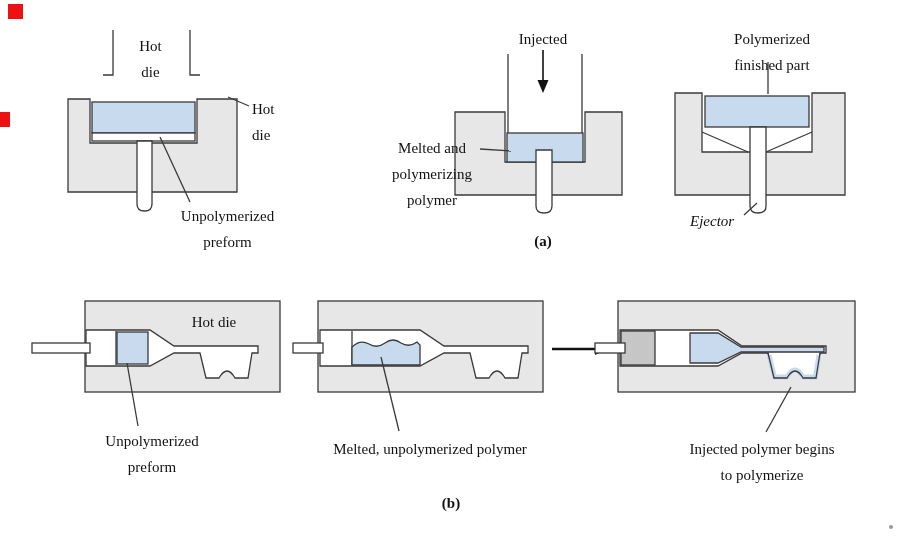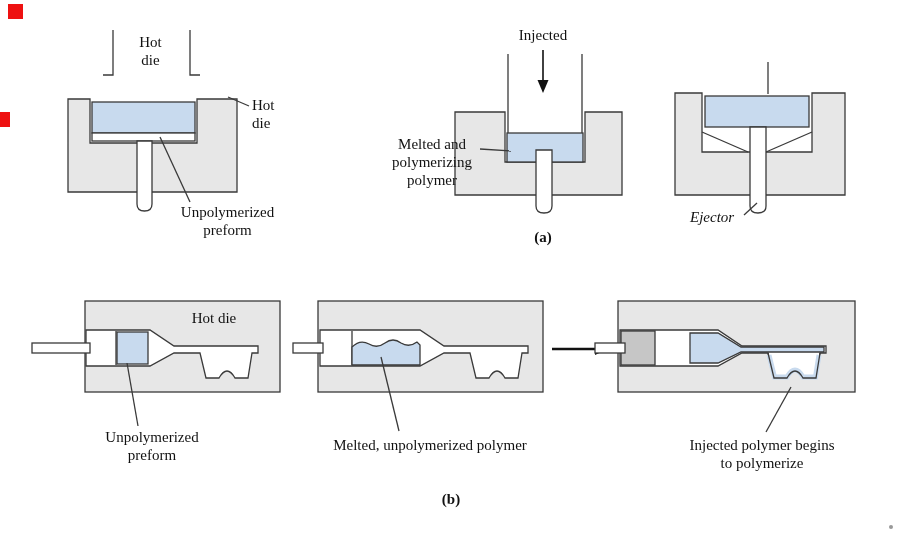--- a/index.html
+++ b/index.html
@@ -2,21 +2,21 @@
 <html><head>
 <meta charset="utf-8">
 <style>
   html,body { margin:0; padding:0; background:#fff; }
   #canvas {
     position:relative; width:900px; height:545px; background:#ffffff;
     font-family:"Liberation Serif", serif; overflow:hidden;
   }
   svg { position:absolute; left:0; top:0; }
   .lbl {
-    position:absolute; font-size:15px; line-height:18px; color:#111;
+    position:absolute; font-size:15px; line-height:26px; color:#111;
     text-align:center; white-space:pre-line;
   }
   .lbl.left { text-align:left; }
   .lbl.bold { font-weight:bold; }
   .ln  { fill:none; stroke:#3a3a3a; stroke-width:1.3; }
   .ln2 { fill:none; stroke:#111;    stroke-width:1.6; }
   .ab  { fill:none; stroke:#111;    stroke-width:2.6; }
   .shape { stroke:#3a3a3a; stroke-width:1.3; }
   .arrowfill { fill:#111; stroke:none; }
   .lining { fill:none; stroke-width:5; }
@@ -105,20 +105,22 @@
   <div class="lbl left" style="left:252px; top:96px; width:70px;">Hot
 die</div>
   <div class="lbl" style="left:155px; top:203px; width:145px;">Unpolymerized
 preform</div>
 
   <div class="lbl" style="left:491px; top:26px; width:104px;">Injected</div>
   <div class="lbl" style="left:366px; top:135px; width:132px;text-align:center;">Melted and
 polymerizing
 polymer</div>
 
+  <div class="lbl" style="left:697px; top:26px; width:150px;">Polymerized
+finished part</div>
   <div class="lbl left" style="left:690px; top:208px; width:60px;font-style:italic;">Ejector</div>
 
   <div class="lbl bold" style="left:521px; top:228px; width:44px;">(a)</div>
 
   <div class="lbl" style="left:172px; top:309px; width:84px;">Hot die</div>
   <div class="lbl" style="left:79px; top:428px; width:146px;">Unpolymerized
 preform</div>
   <div class="lbl" style="left:308px; top:436px; width:244px;">Melted, unpolymerized polymer</div>
   <div class="lbl" style="left:652px; top:436px; width:220px;">Injected polymer begins
 to polymerize</div>

